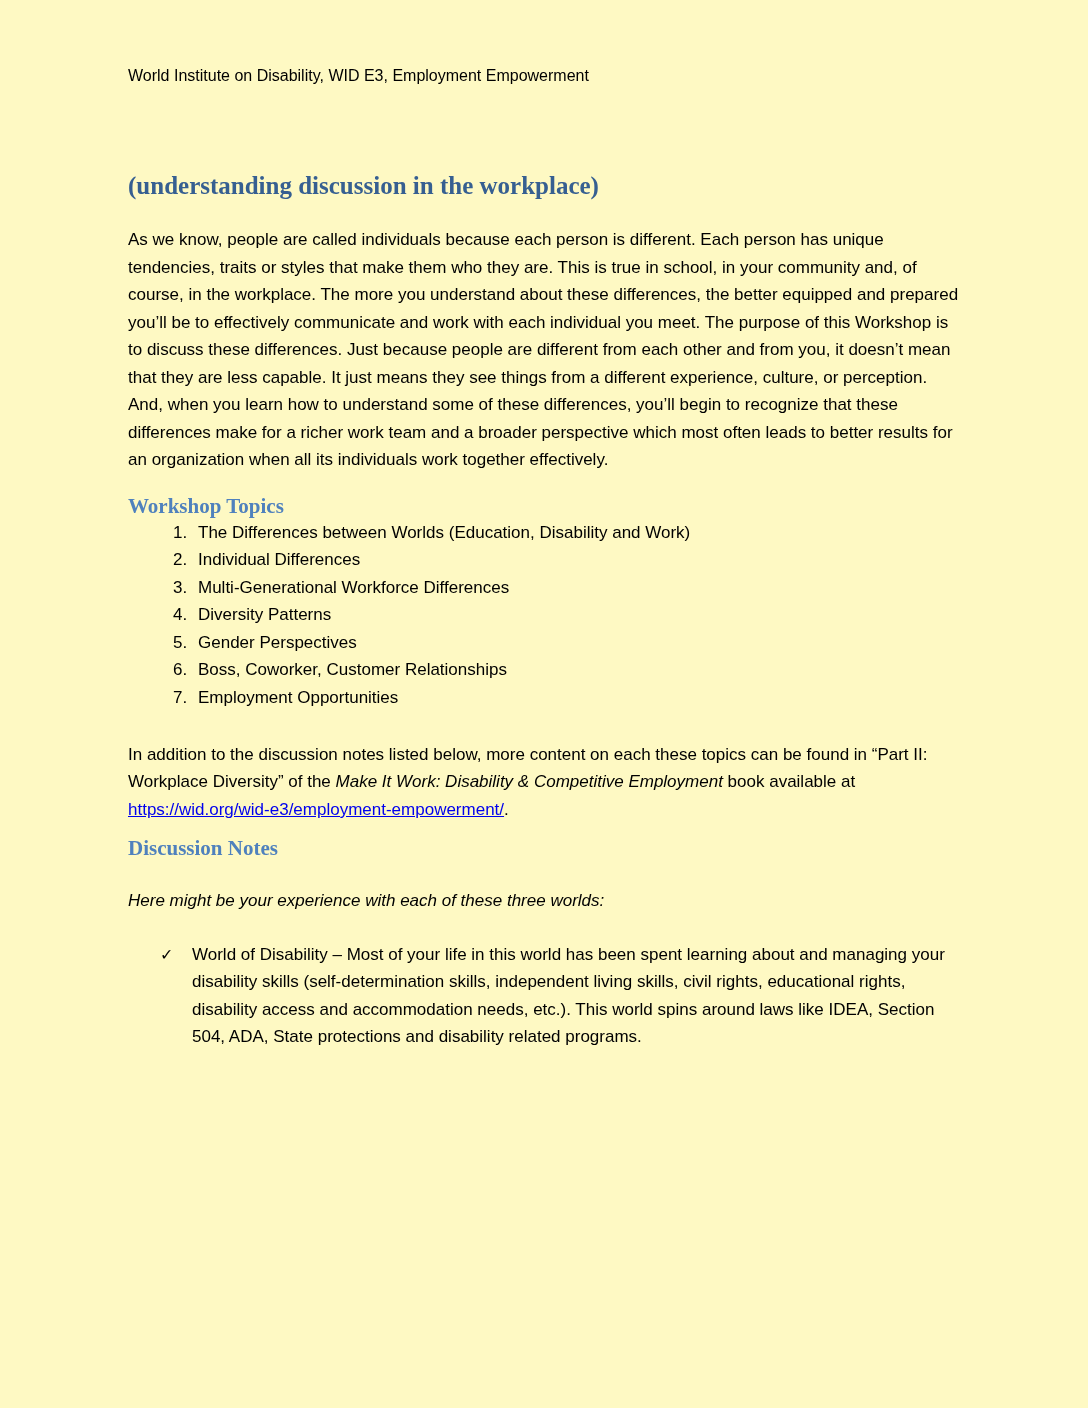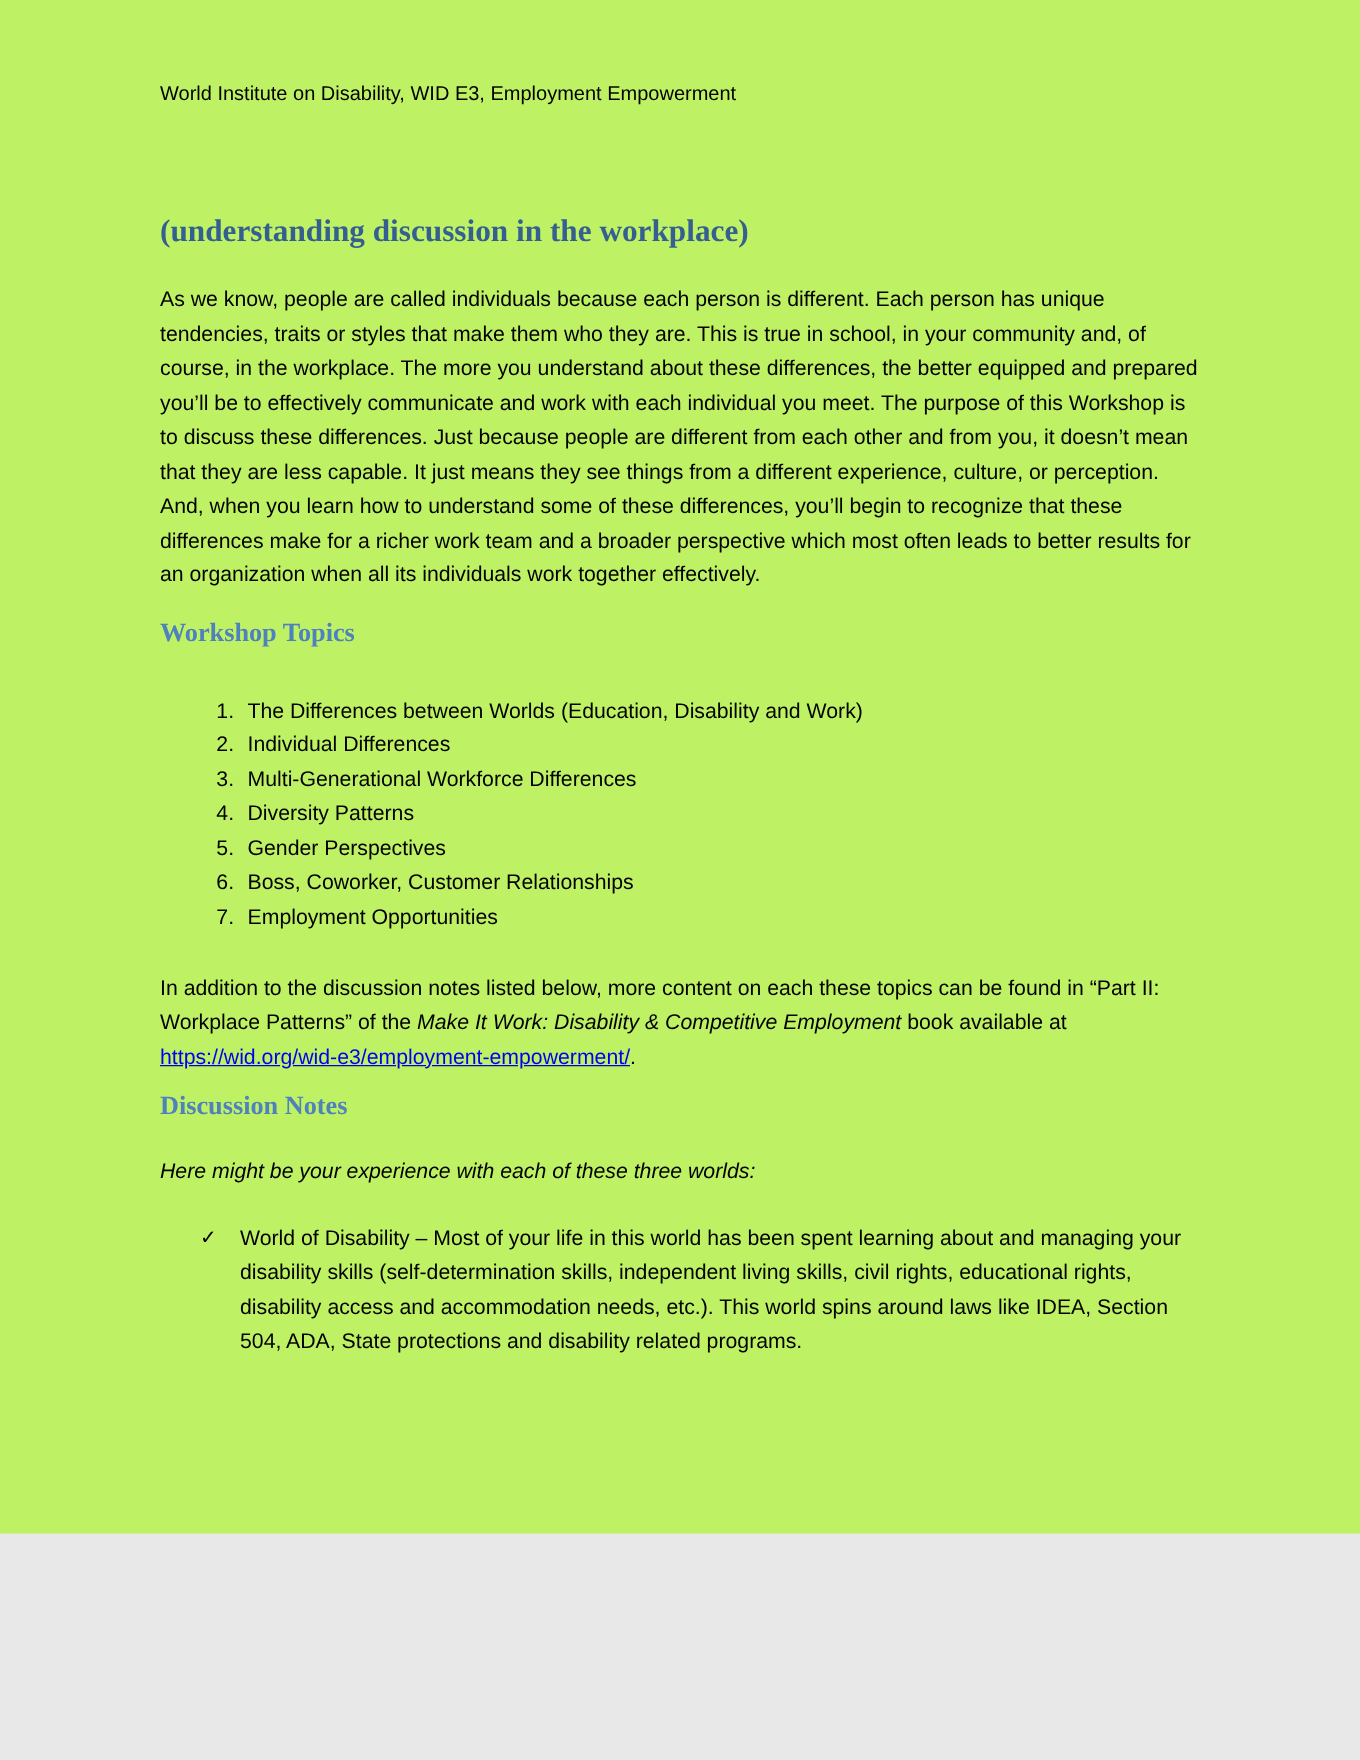--- a/index.html
+++ b/index.html
@@ -1,22 +1,22 @@
 <!DOCTYPE html>
 <html><head>
 <meta charset="utf-8">
 <style>
   * { margin: 0; padding: 0; box-sizing: border-box; }
   html, body { background: #e8e8e8; }
   .page {
     position: relative;
     width: 1088px;
-    height: 1227px;
+    height: 1408px;
     margin: 0 auto;
-    background: #bef264;
+    background: #fef9c3;
     font-family: "Liberation Sans", sans-serif;
     color: #000000;
     padding: 66px 126px 0 128px;
     overflow: hidden;
   }
   .doc-header {
     font-size: 16px;
     line-height: 19px;
     color: #000000;
   }
@@ -35,21 +35,20 @@
   }
   .h2-heading {
     margin-top: 19px;
     font-family: "Liberation Serif", "DejaVu Serif", serif;
     font-weight: bold;
     font-size: 21px;
     line-height: 26px;
     color: #4F81BD;
   }
   ol.topics-list {
-    margin-top: 36px;
     padding-left: 64px;
     font-size: 17px;
   }
   ol.topics-list li {
     line-height: 27.6px;
     padding-left: 6px;
   }
   .addition-para {
     margin-top: 29px;
     font-size: 17px;
@@ -113,21 +112,21 @@
   <ol class="topics-list">
     <li>The Differences between Worlds (Education, Disability and Work)</li>
     <li>Individual Differences</li>
     <li>Multi-Generational Workforce Differences</li>
     <li>Diversity Patterns</li>
     <li>Gender Perspectives</li>
     <li>Boss, Coworker, Customer Relationships</li>
     <li>Employment Opportunities</li>
   </ol>
 
-  <p class="addition-para"><span>In addition to the discussion notes listed below, more content on each these topics can be found in “Part II: Workplace Patterns” of the </span><span class="book-title">Make It Work: Disability &amp; Competitive Employment</span><span> book available at </span><a class="doc-link">https://wid.org/wid-e3/employment-empowerment/</a><span>.</span></p>
+  <p class="addition-para"><span>In addition to the discussion notes listed below, more content on each these topics can be found in “Part II: Workplace Diversity” of the </span><span class="book-title">Make It Work: Disability &amp; Competitive Employment</span><span> book available at </span><a class="doc-link">https://wid.org/wid-e3/employment-empowerment/</a><span>.</span></p>
 
   <div class="h2-heading h2-discussion">Discussion Notes</div>
 
 
 
   <p class="experience-intro">Here might be your experience with each of these three worlds:</p>
 
   <div class="bullet-list">
     <div class="bullet-item">
       <span class="bullet-icon">✓</span>

